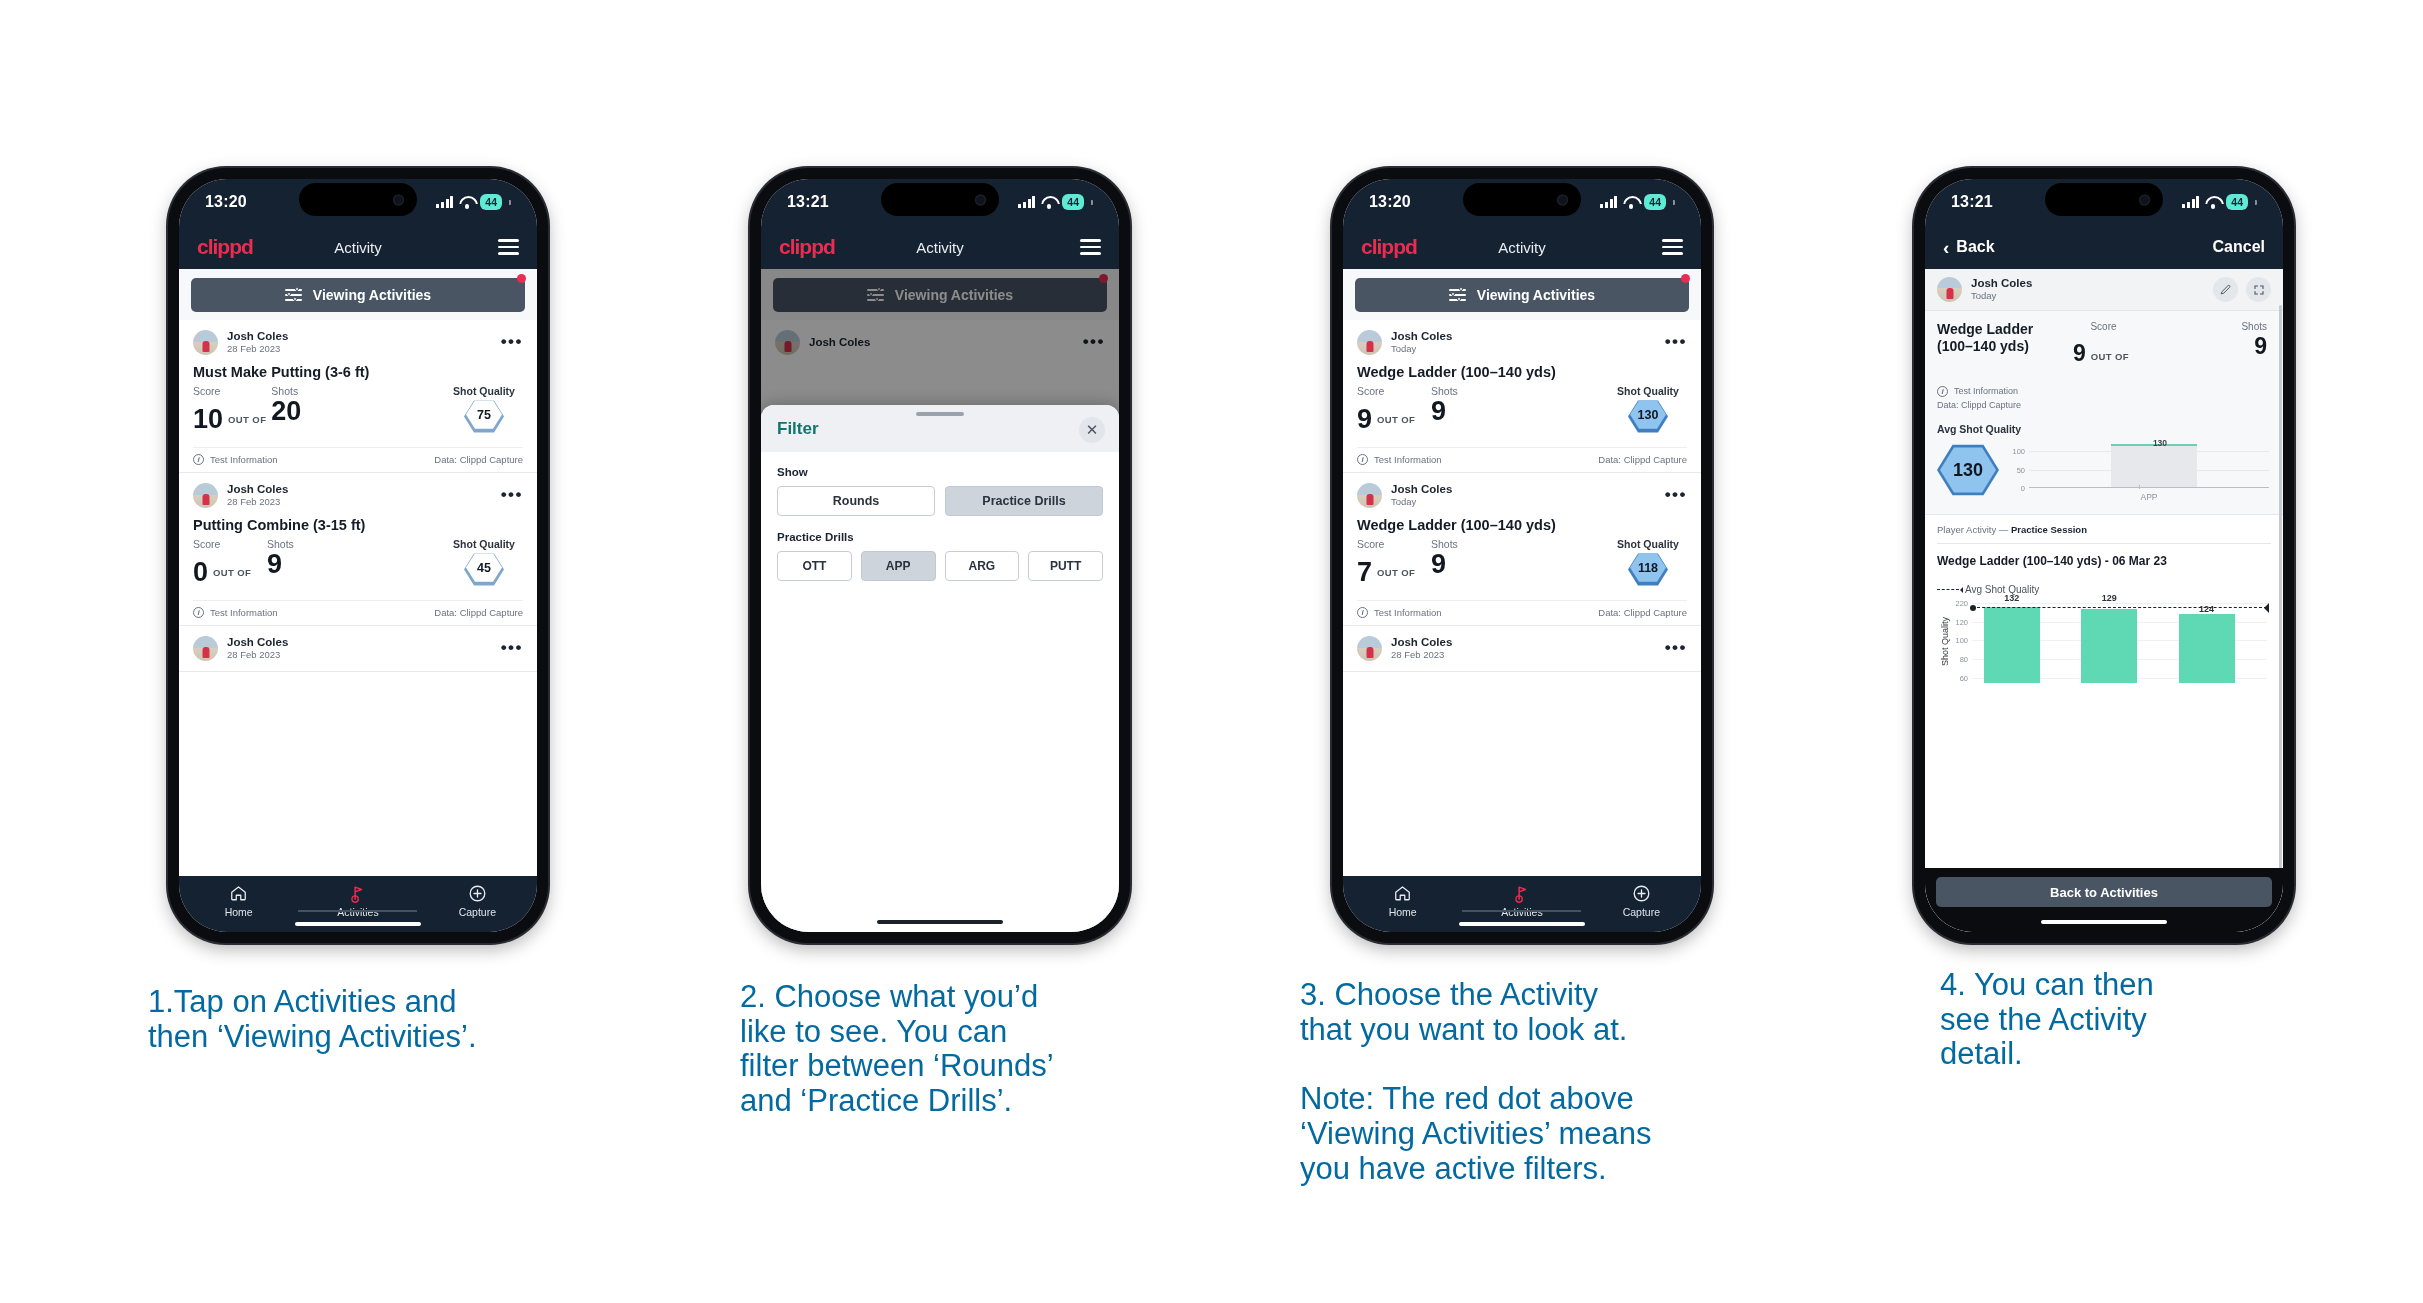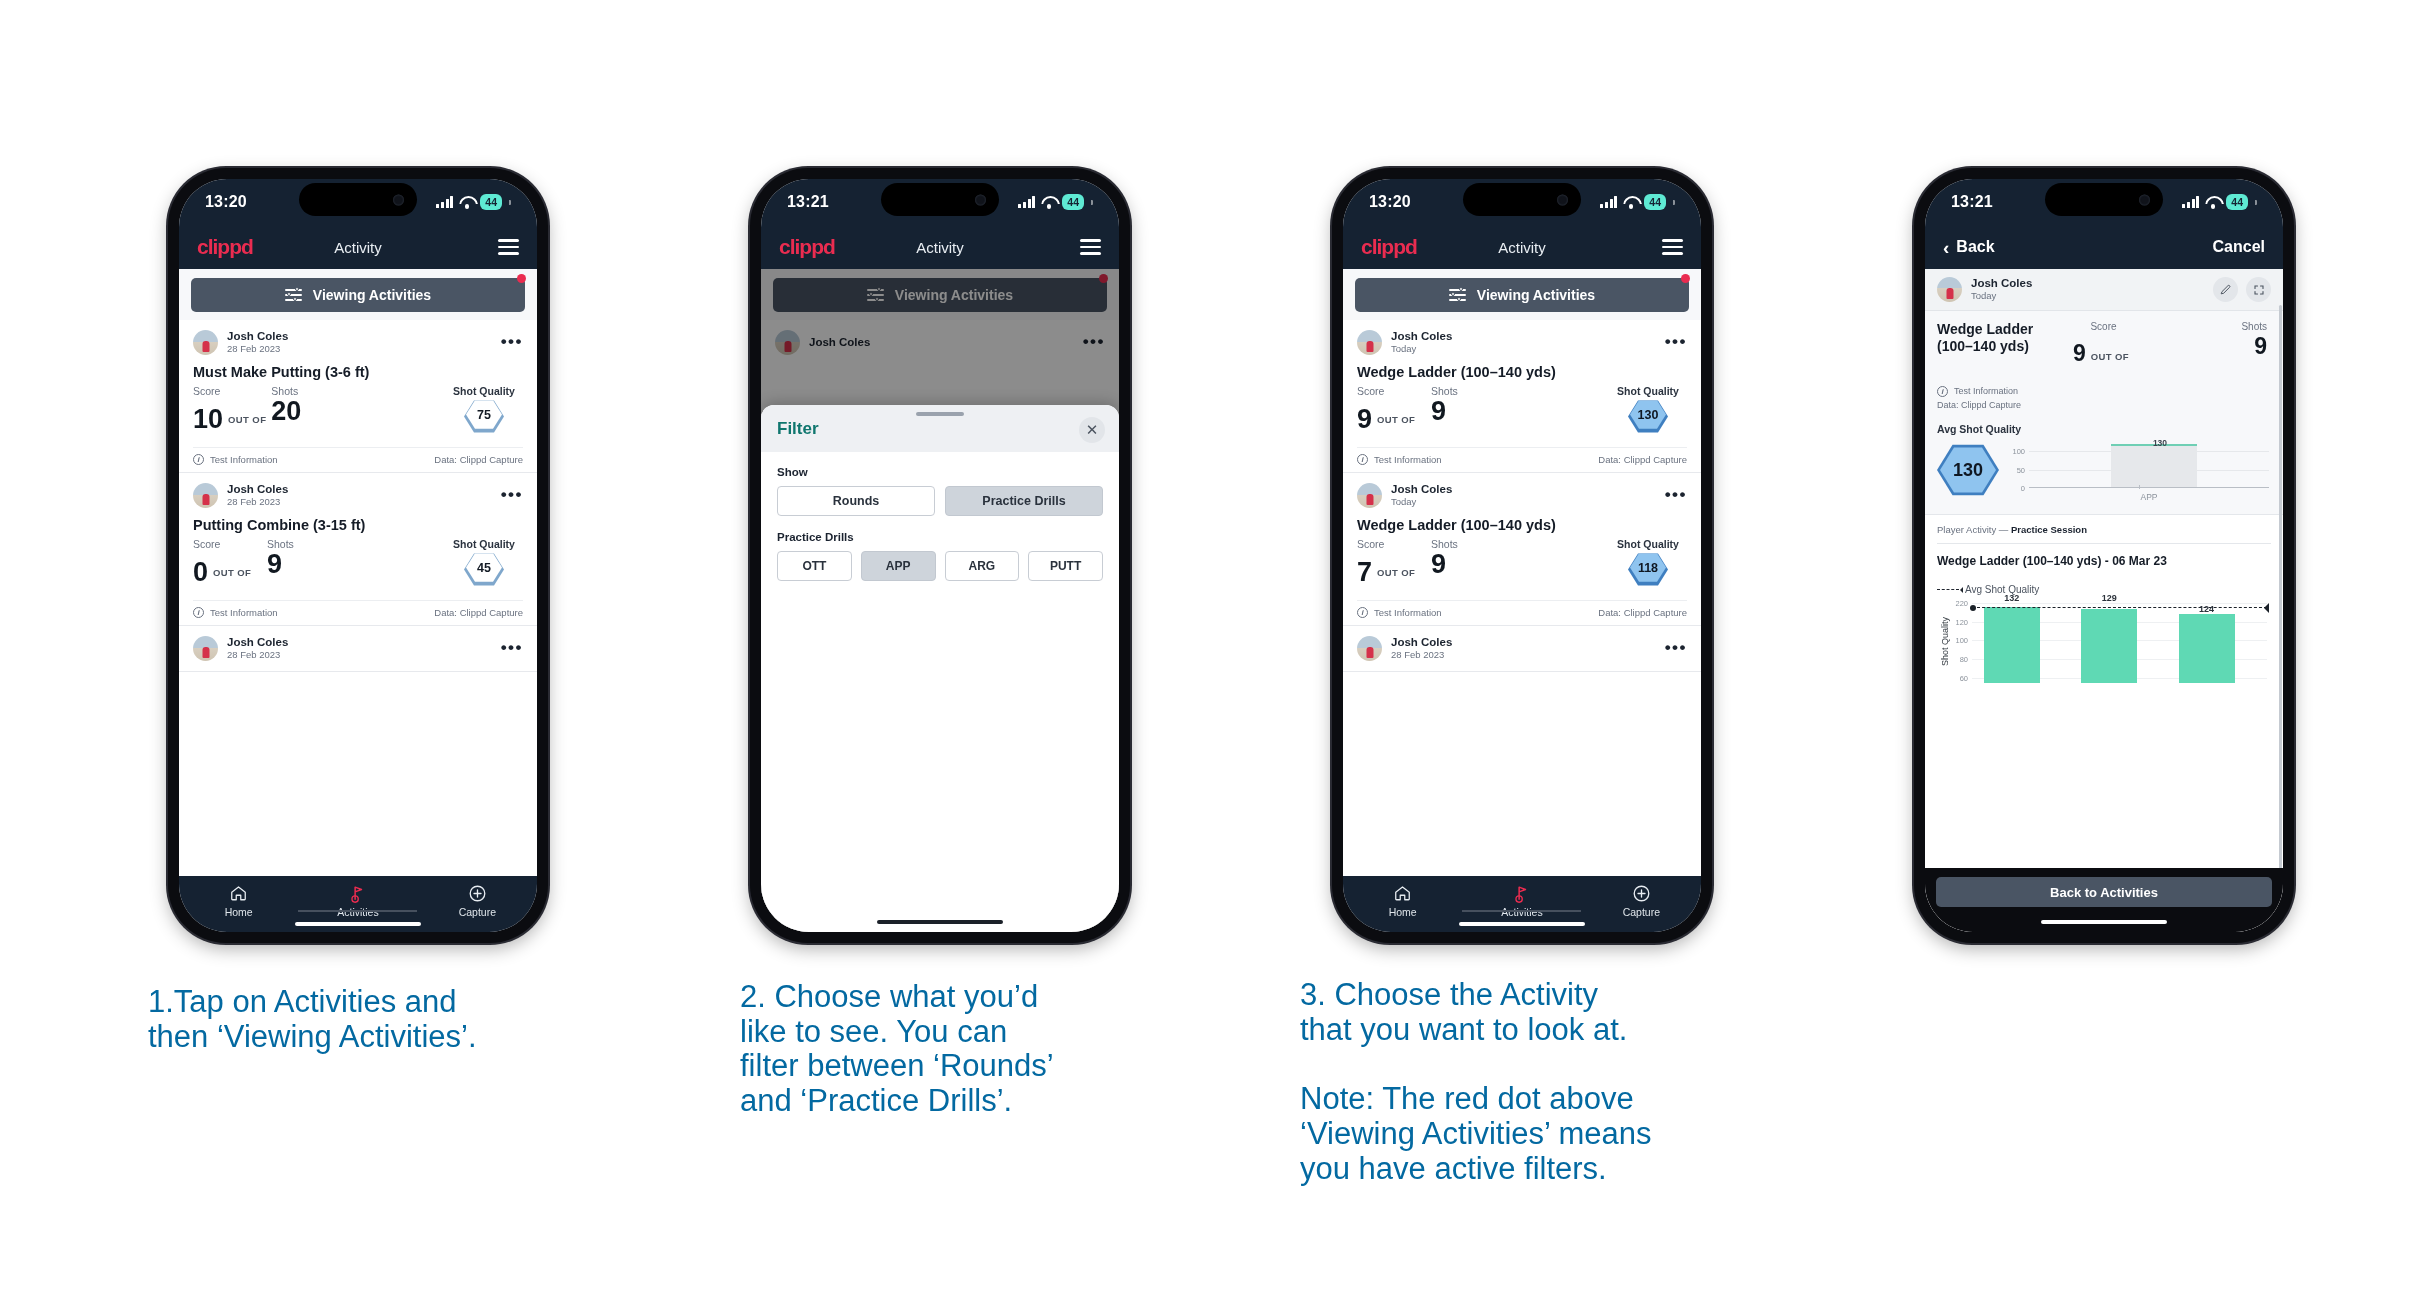--- a/index.html
+++ b/index.html
@@ -856,14 +856,17 @@
   <div class="caption" style="left:740px; top:980px; width:480px;">2. Choose what you’d
 like to see. You can
 filter between ‘Rounds’
 and ‘Practice Drills’.</div>
   <div class="caption" style="left:1300px; top:978px; width:540px;">3. Choose the Activity
 that you want to look at.
 
 Note: The red dot above
 ‘Viewing Activities’ means
 you have active filters.</div>
+  <div class="caption" style="left:1940px; top:968px; width:420px;">4. You can then
+see the Activity
+detail.</div>
 
 </div>
 
 </body></html>

